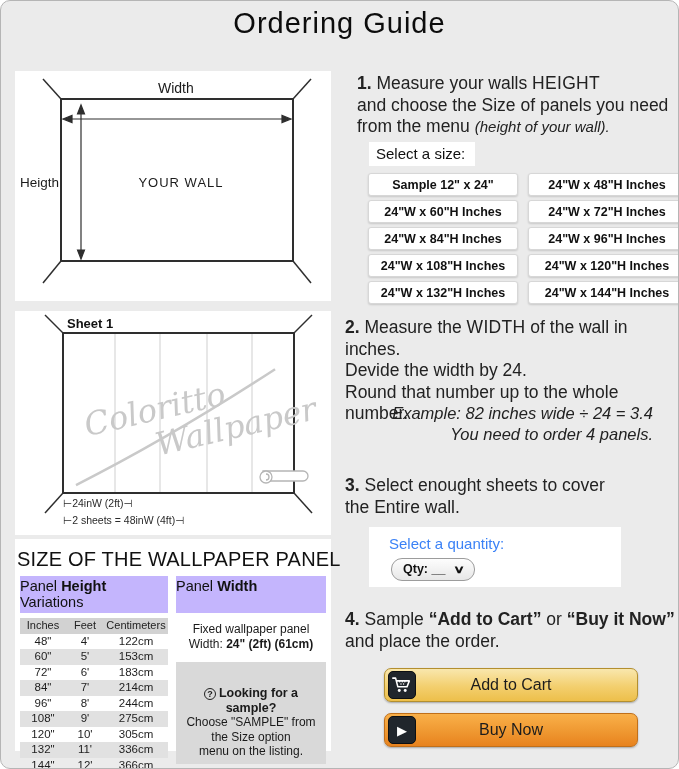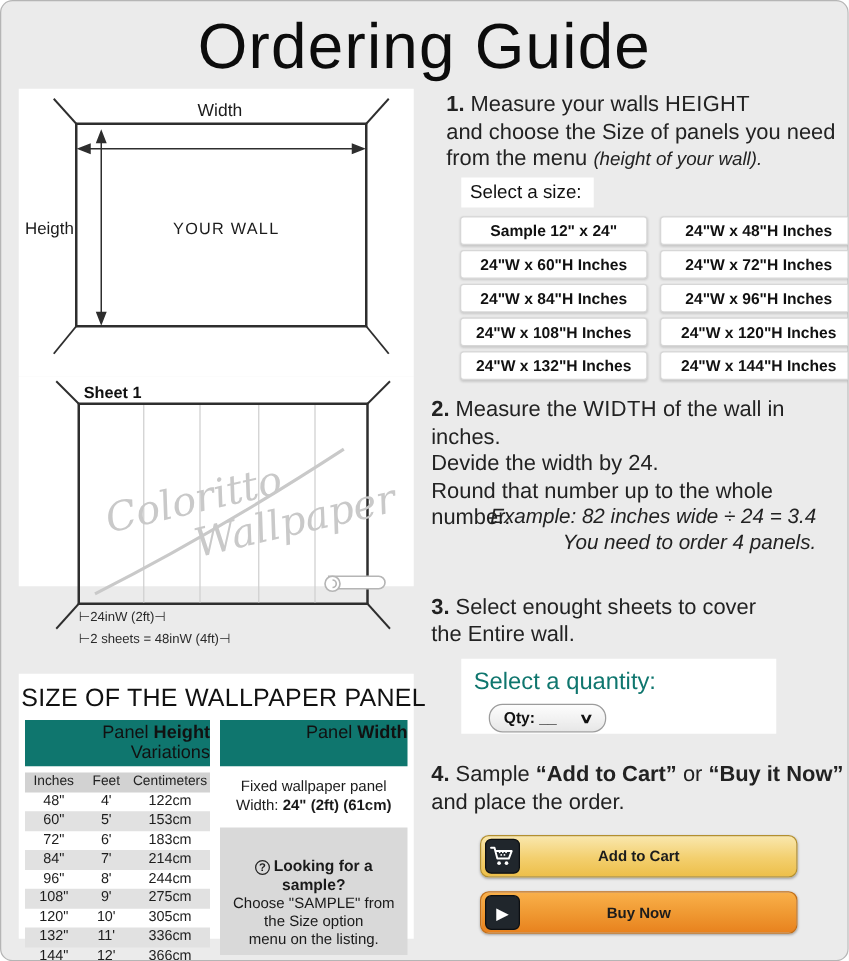--- a/index.html
+++ b/index.html
@@ -4,25 +4,25 @@
 <style>
   * { margin:0; padding:0; box-sizing:border-box; }
   body { background:#fff; font-family:"Liberation Sans", sans-serif; }
   .frame {
     position:relative; width:679px; height:769px; margin:0 auto;
     background:#ebebeb; border:1px solid #b5b5b5; border-radius:10px;
     overflow:hidden; color:#1d1d1d;
   }
   .main-title {
     position:absolute; top:6px; left:0; width:100%; text-align:center;
-    font-size:51px; font-weight:400; letter-spacing:1px; color:#0c0c0c;
+    font-size:29px; font-weight:400; letter-spacing:1px; color:#0c0c0c;
   }
   .panel { position:absolute; background:#ffffff; }
   .wall-panel  { left:14px; top:70px;  width:316px; height:230px; }
-  .sheet-panel { left:14px; top:300px; width:316px; height:168px; }
+  .sheet-panel { left:14px; top:310px; width:316px; height:224px; }
   .size-panel  { left:14px; top:538px; width:316px; height:212px; }
 
   
   .step { position:absolute; font-size:17.5px; line-height:21.5px; color:#222; }
   .step b { font-weight:700; }
   .step .caps { letter-spacing:0.3px; }
   .step .note { font-style:italic; font-size:15px; }
   .step1 { left:344px; top:72px;  width:334px;margin-left:12px; }
   .step2 { left:344px; top:316px; width:336px; }
   .step3 { left:344px; top:474px; width:334px; }
@@ -44,54 +44,54 @@
   }
   .size-btn {
     height:23px; background:#fff; border:1px solid #d7d7d7; border-radius:3px;
     box-shadow:0 1px 2px rgba(0,0,0,0.15);
     font-size:12.5px; font-weight:700; color:#111;
     display:flex; align-items:center; justify-content:center; cursor:pointer;
     white-space:nowrap;
   }
 
   .qty-box { position:absolute; left:368px; top:526px; width:252px; height:60px; background:#fff; }
-  .qty-label { padding:8px 0 0 10px; font-size:19px; color:#0f766e; }
+  .qty-label { padding:8px 0 0 20px; font-size:15px; color:#3b82f6; }
   .qty-pill {
-    display:inline-flex; align-items:center; gap:20px;
+    display:inline-flex; align-items:center; gap:10px;
     margin:6px 0 0 22px; padding:3px 11px 4px 11px;
     border:1px solid #9c9c9c; border-radius:11px;
     background:linear-gradient(180deg,#fdfdfd,#e7e7e7);
     font-size:12.5px; font-weight:700; color:#111; cursor:pointer;
   }
   .qty-caret { font-weight:700; font-size:11px; transform:scaleX(1.5); display:inline-block; }
 
   .shop-btn {
     position:absolute; width:254px; height:34px; border-radius:7px;
     box-shadow:0 1px 2px rgba(0,0,0,0.3); cursor:pointer;
     display:flex; align-items:center; justify-content:center;
   }
   .btn-add { left:383px; top:667px;
     background:linear-gradient(180deg,#f9e7ad 0%,#f3cf6e 55%,#edbf4a 100%);
     border:1px solid #b38f2f; }
   .btn-buy { left:383px; top:712px;
     background:linear-gradient(180deg,#f9b04a 0%,#f09a33 50%,#e8821e 100%);
     border:1px solid #c06f1a; }
-  .shop-btn .label { font-size:12px; font-weight:700; color:#1c1c1c; }
+  .shop-btn .label { font-size:16px; font-weight:400; color:#1c1c1c; }
   .icon-tile {
     position:absolute; left:3px; top:2px; width:28px; height:28px;
     background:#20262c; border-radius:5px; border:1px solid #0c0f12;
     display:flex; align-items:center; justify-content:center;
   }
   .play-glyph { color:#fff; font-size:13px; line-height:1; }
 
   
   .sp-title { margin:9px 2px 5px; text-align:center; font-size:20px; letter-spacing:0.2px; color:#111; white-space:nowrap; }
   .sp-headers { display:flex; gap:8px; padding:0 5px; }
   .sp-headers .hd {
-    background:#0f766e; text-align:right; font-size:14.5px; padding:2px 0 3px; color:#111;
+    background:#c4b5fd; text-align:left; font-size:14.5px; padding:2px 0 3px; color:#111;
   }
   .sp-headers .hd b { font-weight:700; }
   .hd-left { width:148px; } .hd-right { width:150px; }
   .sp-body { display:flex; gap:8px; padding:5px 5px 0; }
   .sp-table { width:148px; font-size:11.5px; }
   .sp-row { display:flex; line-height:15.5px; text-align:center; }
   .sp-row .c1 { width:46px; } .sp-row .c2 { width:38px; } .sp-row .c3 { width:64px; }
   .sp-row.head { background:#d2d2d2; font-size:11px; color:#222; }
   .sp-row.data:nth-child(odd) { background:#e1e1e1; }
   .sp-right { width:152px; font-size:12px; text-align:center; color:#1a1a1a; }

